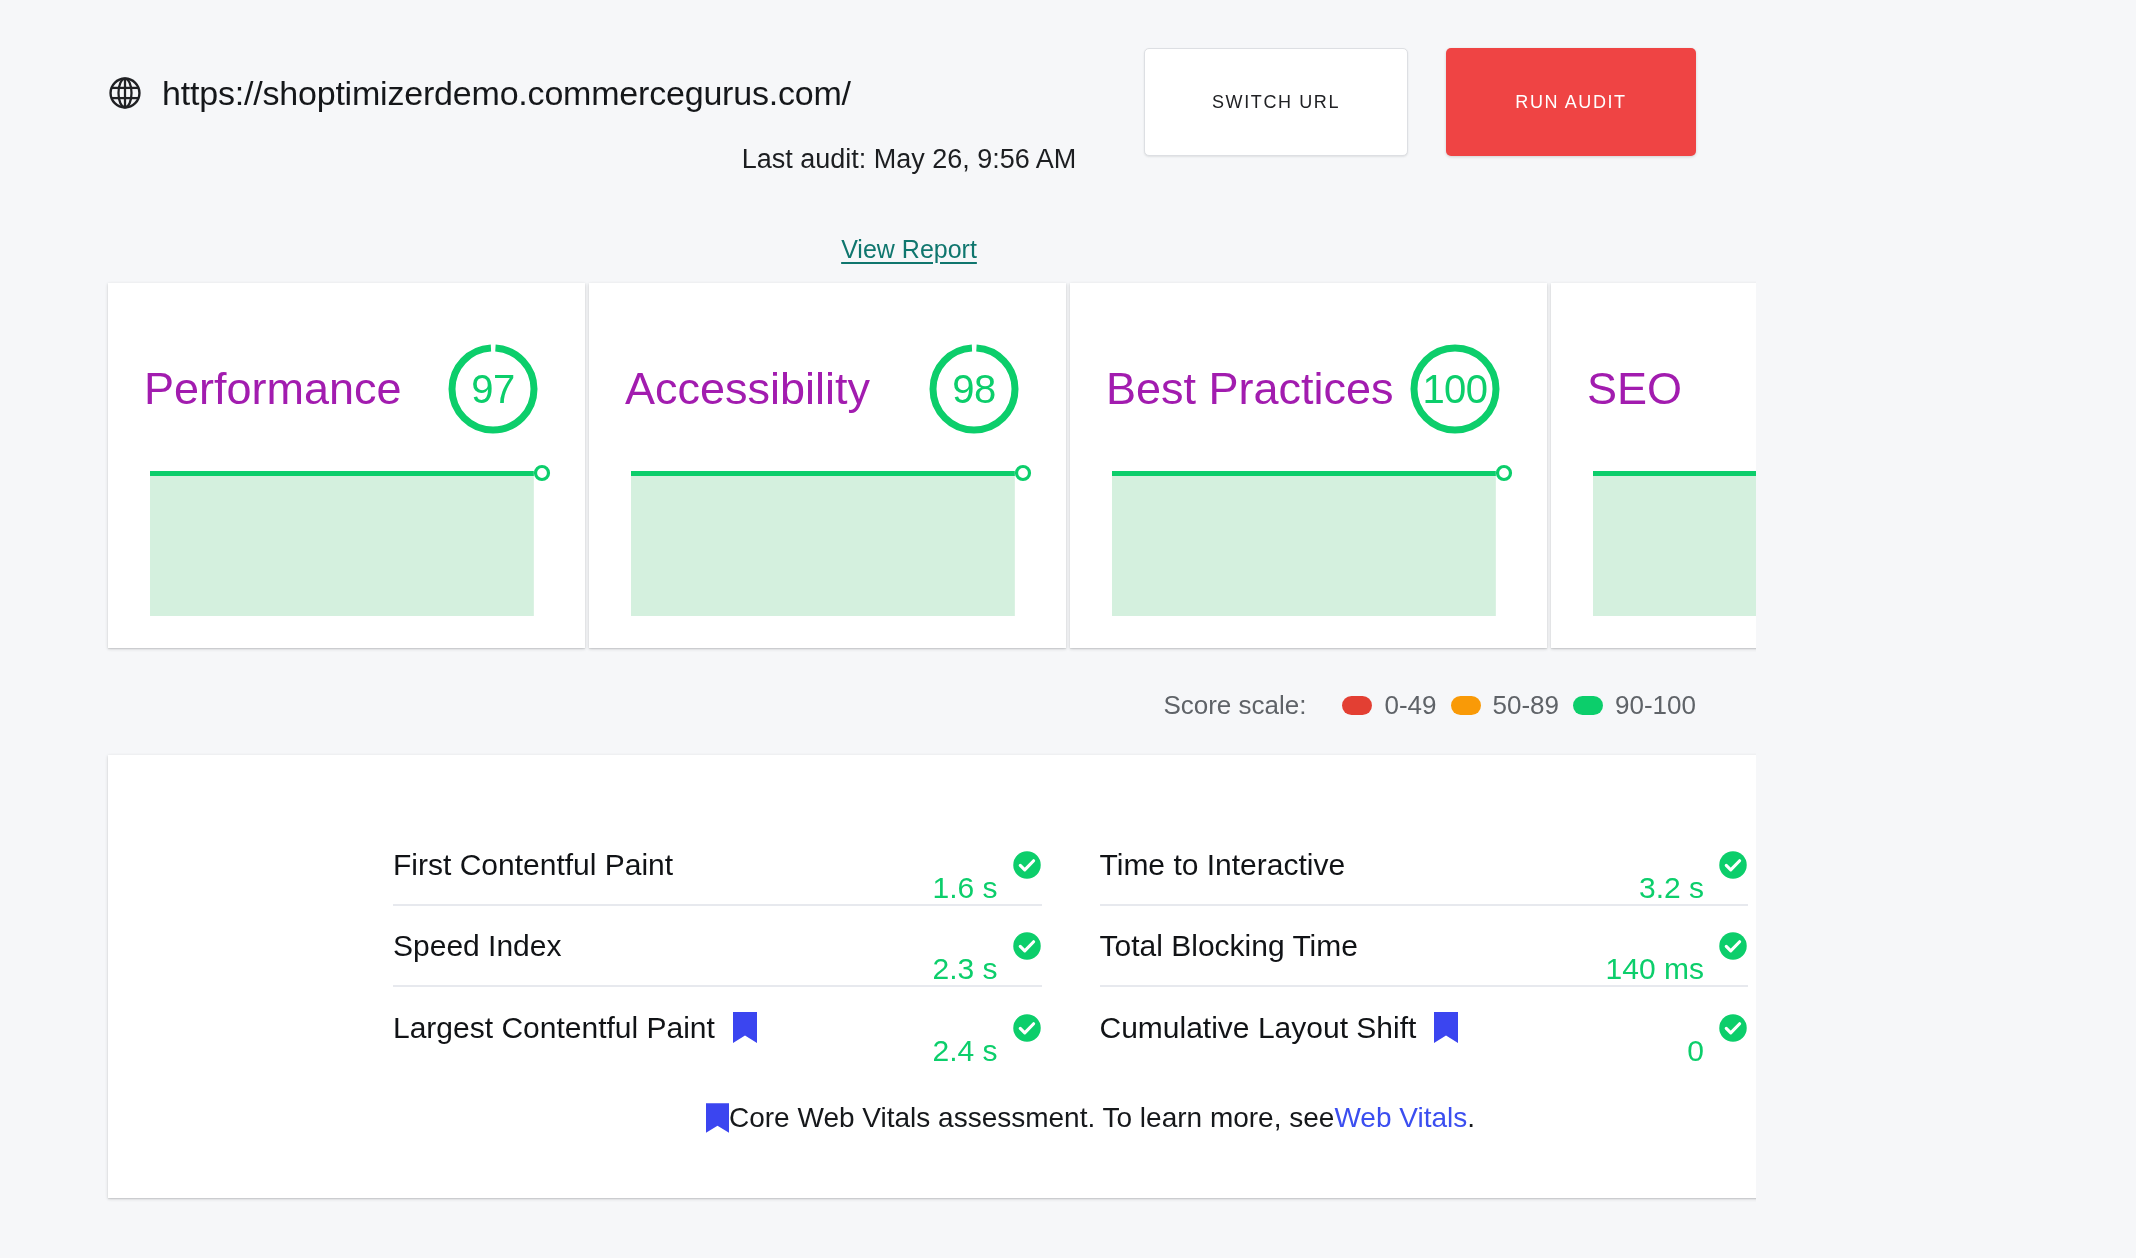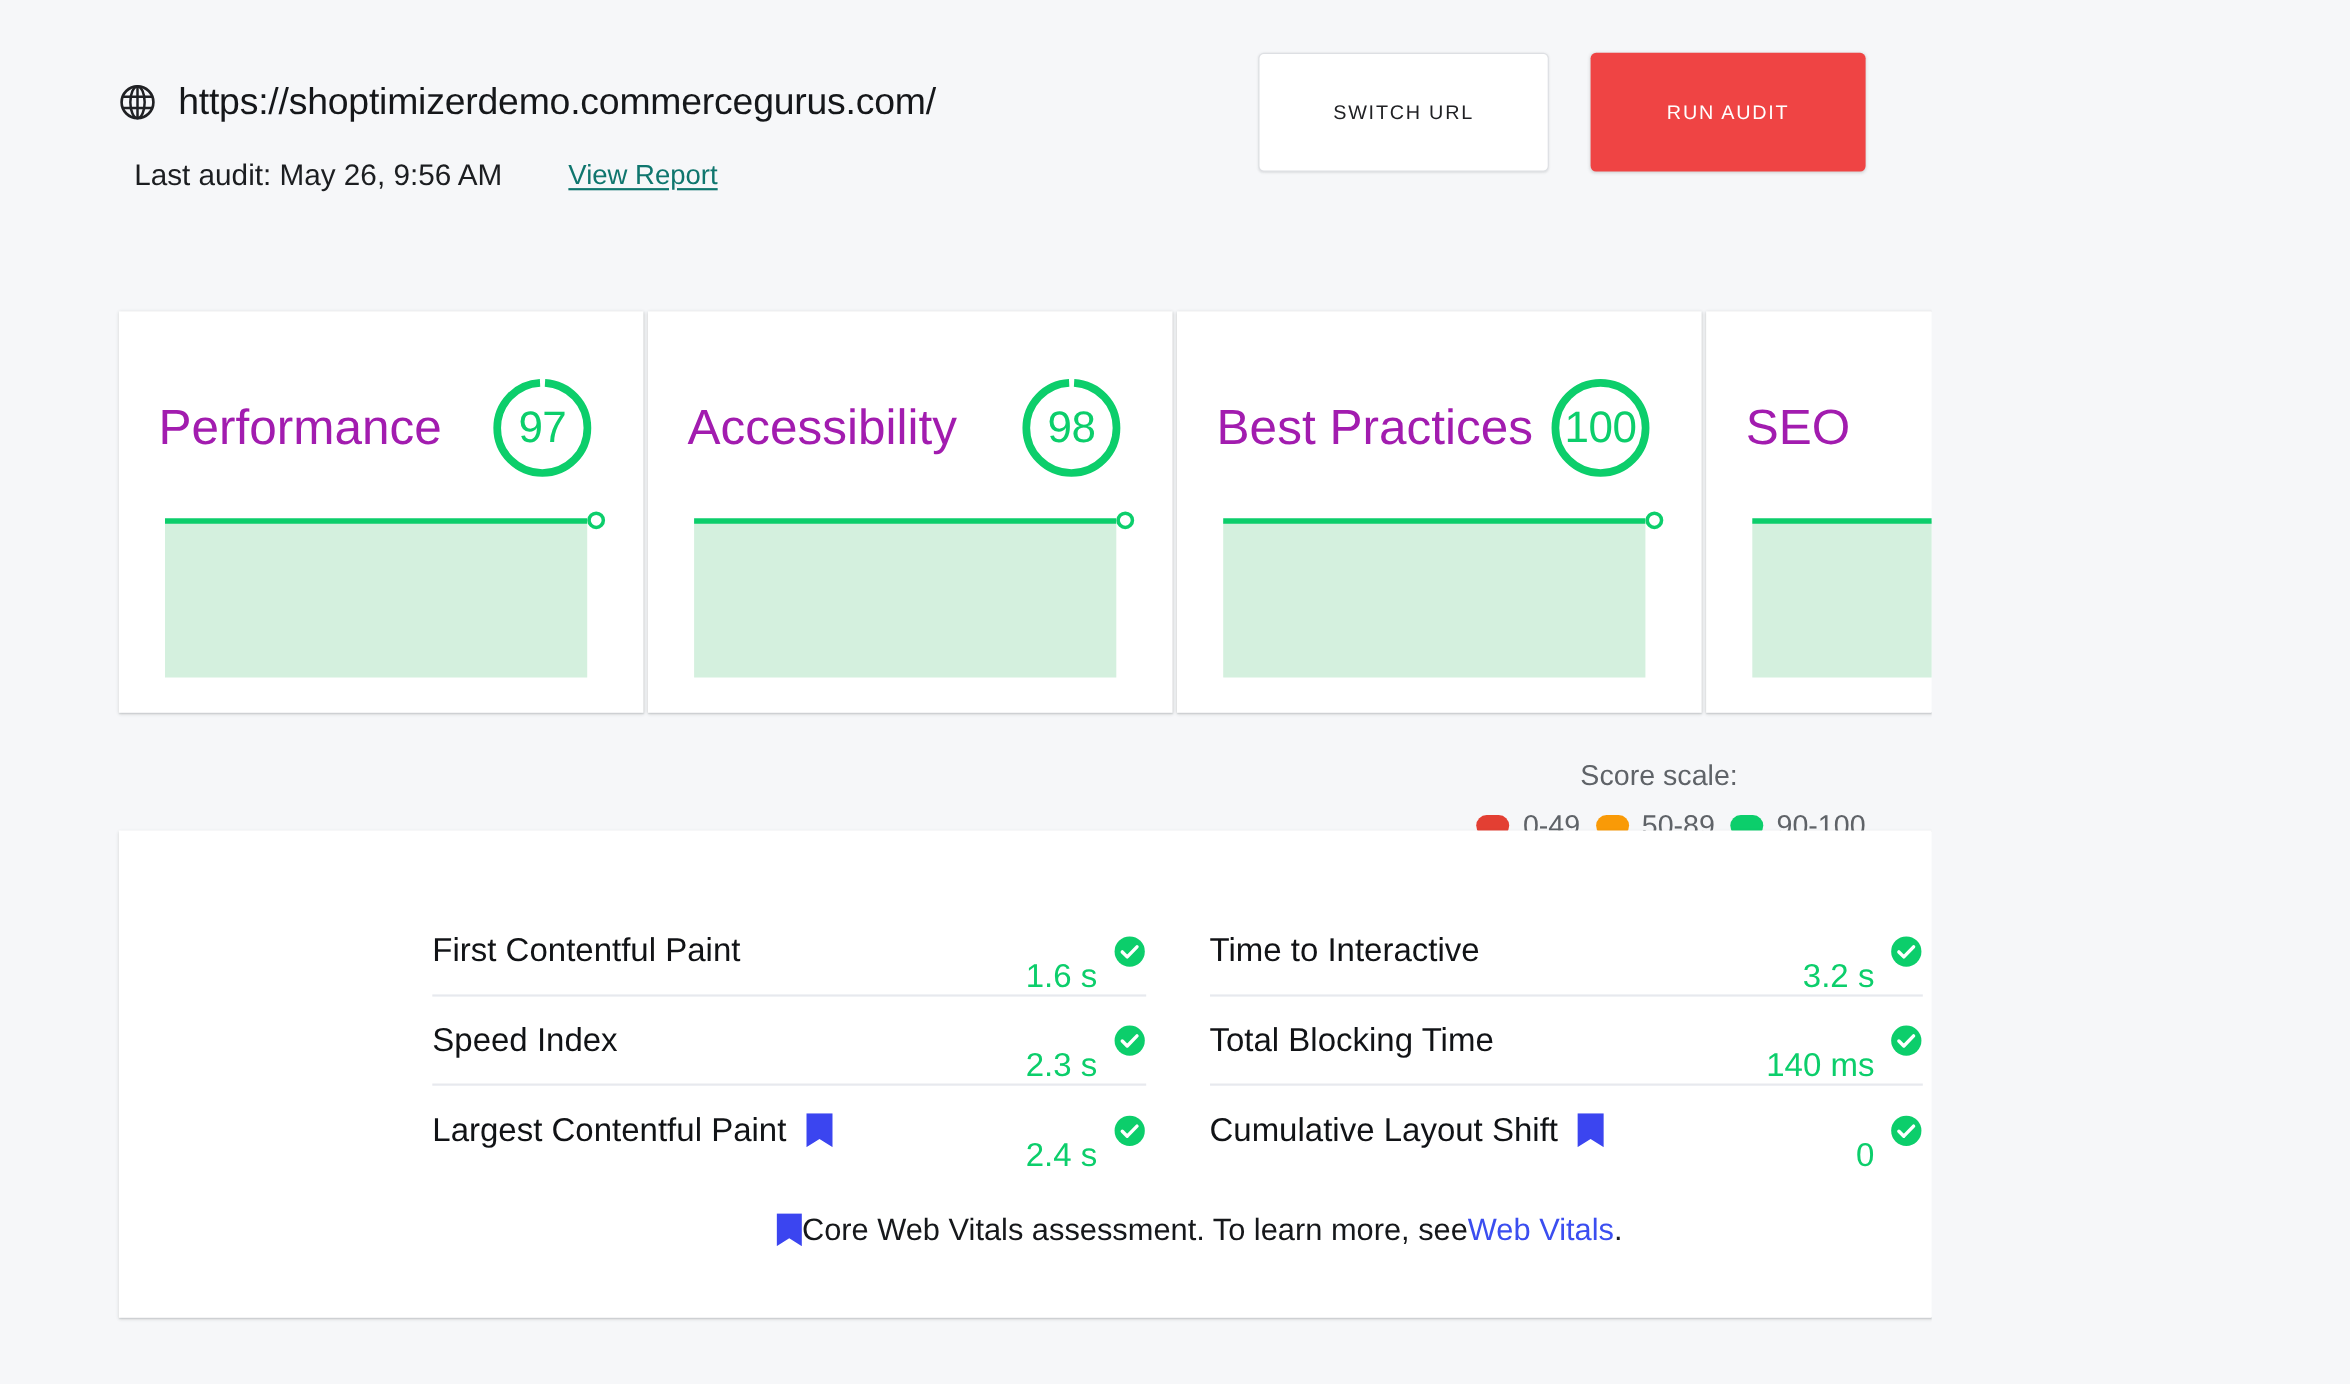--- a/index.html
+++ b/index.html
@@ -12,21 +12,21 @@
   .page { position: relative; width: 1756px; height: 1258px; overflow: hidden; }
 
   
   .header { position: absolute; left: 108px; top: 48px; right: 60px; height: 120px; }
   .url-row { display: flex; align-items: center; gap: 20px; height: 90px; }
   .globe-icon { width: 34px; height: 34px; flex: none; display: block; }
   .url-text {
     font-size: 34px; color: #15171a; letter-spacing: -0.2px;
     white-space: nowrap; font-weight: 400;
   }
-  .audit-row { display: flex; align-items: center; gap: 60px; margin-left: 14px; margin-top: 6px; }
+  .audit-row { display: flex; align-items: center; gap: 60px; margin-left: 14px; margin-top: 6px; flex-direction: column; }
   .last-audit { font-size: 27px; color: #1c1e21; white-space: nowrap; }
   .view-report {
     font-size: 25px; color: #0f766e; text-decoration: underline;
     text-underline-offset: 4px; cursor: pointer; white-space: nowrap;
   }
 
   .btn-group { position: absolute; right: 0; top: 0; display: flex; gap: 38px; }
   .btn {
     height: 108px; display: flex; align-items: center; justify-content: center;
     font-size: 18px; letter-spacing: 1.6px; font-weight: 500; cursor: pointer;
@@ -62,21 +62,21 @@
     position: absolute; inset: 0; display: flex; align-items: center; justify-content: center;
     font-size: 40px; color: #0cce6b; letter-spacing: -0.5px;
   }
   .spark { position: absolute; left: 42px; right: 42px; top: 180px; bottom: 32px; }
   .spark svg { width: 100%; height: 100%; display: block; overflow: visible; }
 
   
   .legend {
     position: absolute; right: 60px; top: 690px;
     display: flex; align-items: center; gap: 14px;
-    font-size: 26px; color: #5f6368; flex-direction: column;
+    font-size: 26px; color: #5f6368;
   }
   .legend-label { margin-right: 8px; }
   .legend-item { display: flex; align-items: center; gap: 12px; margin-left: 14px; }
   .pill { width: 30px; height: 19px; border-radius: 10px; flex: none; display: block; }
 
   
   .panel {
     position: absolute; left: 108px; top: 755px; width: 1920px; height: 443px;
     background: #ffffff;
     box-shadow: 0 1px 3px rgba(60,64,67,.22), 0 1px 1px rgba(60,64,67,.10);

